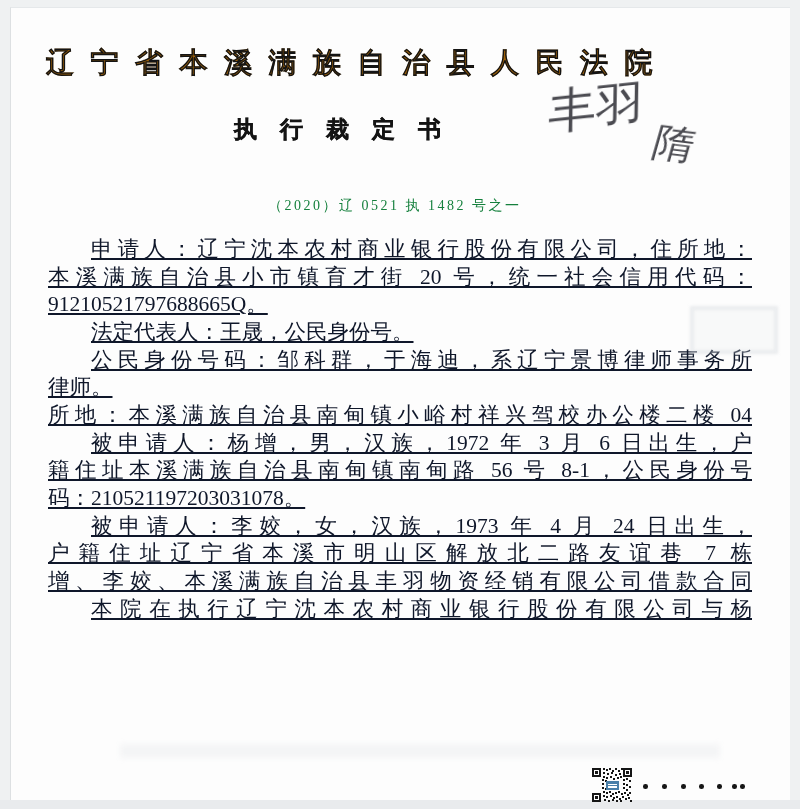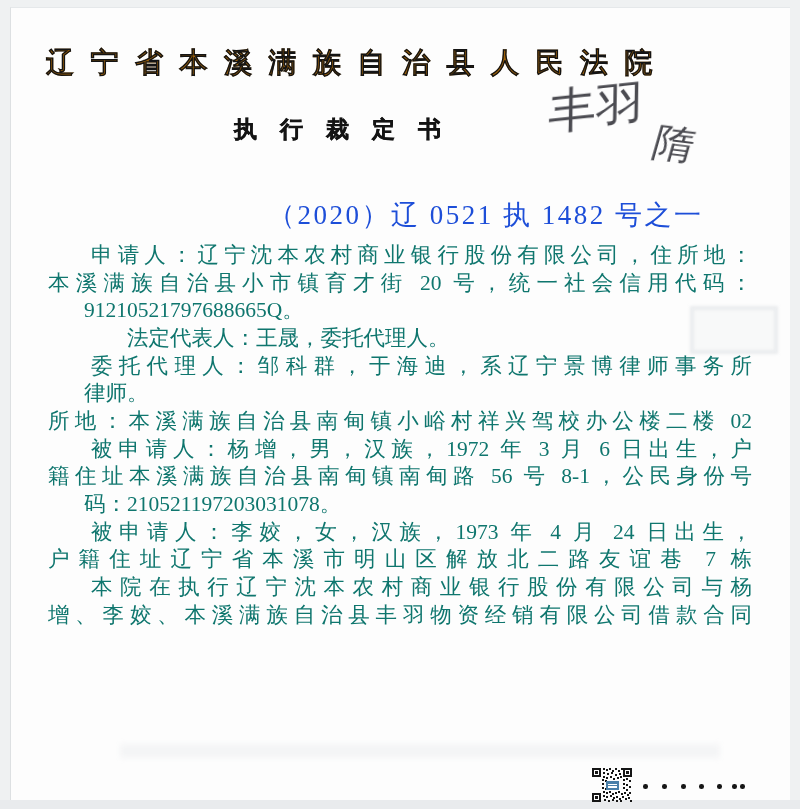--- a/index.html
+++ b/index.html
@@ -34,29 +34,29 @@
     -webkit-text-stroke:0.4px #141414;
   }
   .hand-note{
     position:absolute;color:#33333a;white-space:nowrap;
     font-weight:400;opacity:.88;filter:blur(.3px);
   }
   .hand-note.n1{left:548px;top:76px;font-size:48px;transform:rotate(-6deg) skewX(-7deg);}
   .hand-note.n2{left:654px;top:116px;font-size:40px;transform:rotate(7deg) skewX(-9deg);}
   .case-number{
     position:absolute;left:268px;top:197px;
-    font-size:27px;letter-spacing:2.5px;white-space:nowrap;color:#1d4ed8;
+    font-size:14px;letter-spacing:2.5px;white-space:nowrap;color:#15803d;
   }
   .body-text{
-    position:absolute;left:48px;top:242px;width:704px;
-    font-size:21.5px;line-height:27.65px;color:#0f766e;
+    position:absolute;left:48px;top:236px;width:704px;
+    font-size:21.5px;line-height:27.65px;color:#0f172a;text-decoration:underline;
   }
   .line{text-align:justify;}
   .line.fill{text-align-last:justify;}
-  .line.short{text-align-last:left;margin-left:36px;}
+  .line.short{text-align-last:left;}
   .line.indent{text-indent:43px;}
   .ghost-artifact{
     position:absolute;left:690px;top:306px;width:80px;height:40px;
     border:4px solid rgba(203,209,214,.30);
     background:rgba(214,219,223,.12);
     filter:blur(1.5px);
   }
   .ghost-smudge{
     position:absolute;left:120px;top:744px;width:600px;height:14px;
     background:rgba(216,220,224,.22);
@@ -83,31 +83,31 @@
   <span class="hand-note n2">隋</span>
 
   <div class="doc-title">执行裁定书</div>
 
   <div class="case-number">（2020）辽 0521 执 1482 号之一</div>
 
   <div class="body-text">
     <div class="line indent fill">申请人：辽宁沈本农村商业银行股份有限公司，住所地：</div>
     <div class="line fill">本溪满族自治县小市镇育才街 20 号，统一社会信用代码：</div>
     <div class="line short">91210521797688665Q。</div>
-    <div class="line indent short">法定代表人：王晟，委托代理人。</div>
-    <div class="line indent fill">委托代理人：邹科群，于海迪，系辽宁景博律师事务所</div>
+    <div class="line indent short">法定代表人：王晟，公民身份号。</div>
+    <div class="line indent fill">公民身份号码：邹科群，于海迪，系辽宁景博律师事务所</div>
     <div class="line short">律师。</div>
-    <div class="line fill">所地：本溪满族自治县南甸镇小峪村祥兴驾校办公楼二楼 02</div>
+    <div class="line fill">所地：本溪满族自治县南甸镇小峪村祥兴驾校办公楼二楼 04</div>
     <div class="line indent fill">被申请人：杨增，男，汉族，1972 年 3 月 6 日出生，户</div>
     <div class="line fill">籍住址本溪满族自治县南甸镇南甸路 56 号 8-1，公民身份号</div>
     <div class="line short">码：210521197203031078。</div>
     <div class="line indent fill">被申请人：李姣，女，汉族，1973 年 4 月 24 日出生，</div>
     <div class="line fill">户籍住址辽宁省本溪市明山区解放北二路友谊巷 7 栋</div>
+    <div class="line fill">增、李姣、本溪满族自治县丰羽物资经销有限公司借款合同</div>
     <div class="line indent fill">本院在执行辽宁沈本农村商业银行股份有限公司与杨</div>
-    <div class="line fill">增、李姣、本溪满族自治县丰羽物资经销有限公司借款合同</div>
   </div>
 
   <div class="ghost-artifact"></div>
   <div class="ghost-smudge"></div>
 
   <svg class="qr-stamp" viewBox="0 0 40 34" width="40" height="34" shape-rendering="crispEdges">
     <g fill="#151515">
       <path fill-rule="evenodd" d="M0 0h9v9H0zM1.7 1.7h5.6v5.6H1.7z"></path>
       <rect x="3" y="3" width="3" height="3"></rect>
       <path fill-rule="evenodd" d="M31 0h9v9h-9zM32.7 1.7h5.6v5.6h-5.6z"></path>

